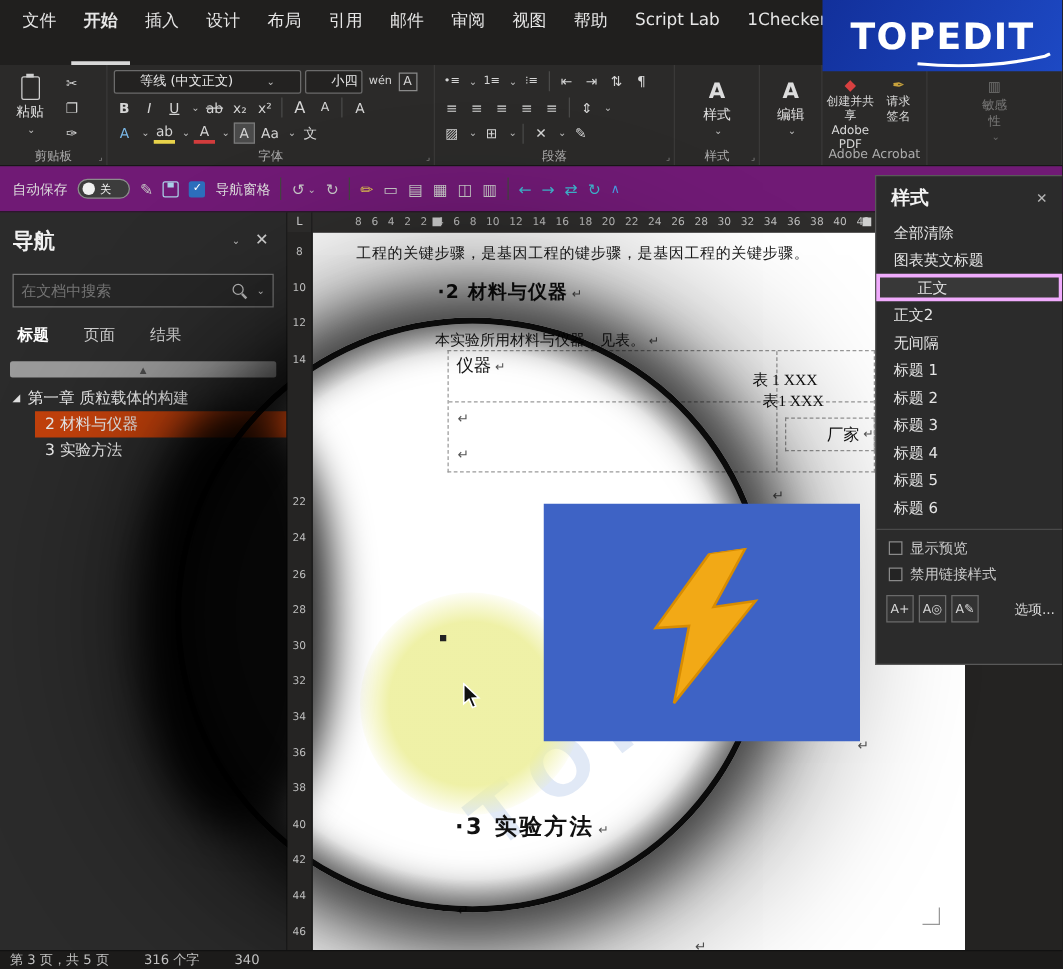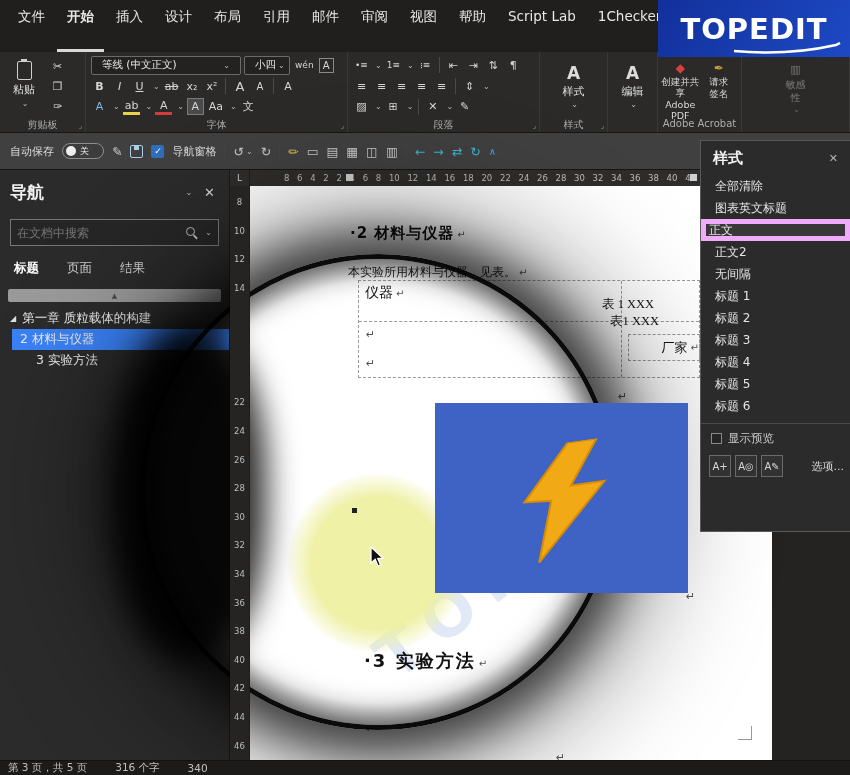--- a/index.html
+++ b/index.html
@@ -30,41 +30,41 @@
   .g-sens{flex:1}
   .paste{width:42px;display:flex;flex-direction:column;align-items:center;justify-content:center;gap:2px;height:58px}
   .clipicon{width:15px;height:19px;border:1.5px solid #cfcfcf;border-radius:2px;position:relative}
   .clipicon::before{content:"";position:absolute;top:-3px;left:3px;width:6px;height:3px;background:#cfcfcf}
   .plabel{font-size:11px;color:#e0e0e0}
   .clipside{display:flex;flex-direction:column;justify-content:center;gap:3px;padding-left:4px}
   .ric{min-width:17px;height:17px;display:inline-flex;align-items:center;justify-content:center;
     font-size:11px;color:#d5d5d5;padding:0 2px}
   .frow{display:flex;align-items:center;gap:3px;height:21px;margin-left:2px}
   .combo{display:flex;align-items:center;justify-content:space-between;background:#232221;border:1px solid #6b6b6b;
-    height:19px;padding:0 10px;font-size:10.5px;color:#e8e8e8;border-radius:2px;white-space:nowrap;overflow:hidden}
+    height:19px;padding:0 20px;font-size:10.5px;color:#e8e8e8;border-radius:2px;white-space:nowrap;overflow:hidden}
   .car{font-size:8px;color:#bdbdbd;margin-left:2px}
   .tiny{font-size:9px}
   .boxed{border:1px solid #8a8a8a;min-width:15px;height:15px;font-size:10px}
   .b{font-weight:bold}.i{font-style:italic}.u{text-decoration:underline}.st{text-decoration:line-through}
   .hl{border-bottom:3px solid #e8d24a}
   .fc{border-bottom:3px solid #d23c3c}
   .shade{background:#4a4a4a;border:1px solid #7a7a7a}
   .rsep{width:1px;height:16px;background:#4a4a49;margin:0 2px}
   .bigbtn{display:flex;flex-direction:column;align-items:center;justify-content:center;flex:1;gap:1px}
   .bigic{font-size:17px;font-weight:bold;color:#dcdcdc;position:relative}
   .biglbl{font-size:11px;color:#e0e0e0}
   .minibtn{display:flex;flex-direction:column;align-items:center;gap:1px;flex:1;padding-top:6px}
   .minilbl{font-size:9.5px;line-height:11px;color:#d8d8d8;text-align:center}
   .pdfic{color:#d84040;font-size:12px}
   .signic{color:#c8a23c;font-size:12px}
   .sens{opacity:.42;display:flex;flex-direction:column;align-items:center;padding-top:6px;gap:1px}
   .senslbl{font-size:10px;line-height:12px;color:#e0e0e0;}
 
   
-  .quickbar{display:flex;align-items:center;height:37px;background:#404040;border-bottom:1px solid #161616;
+  .quickbar{display:flex;align-items:center;height:37px;background:#701a75;border-bottom:1px solid #161616;
     gap:8px;padding:0 10px}
   .qlabel{font-size:11px;color:#dcdcdc;white-space:nowrap}
   .toggle{display:inline-flex;align-items:center;width:42px;height:16px;border:1px solid #8d8d8d;border-radius:9px;
     background:#3c3c3c;padding:0 3px;gap:4px}
   .knob{width:10px;height:10px;border-radius:50%;background:#f0f0f0}
   .tstate{font-size:9px;color:#f0f0f0}
   .qic{font-size:12.5px;color:#c8c8c8;display:inline-flex;align-items:center}
   .qic.yellow{color:#e0c050}
   .qic.teal{color:#3fb7cf}
   .qic.blue{color:#4a9fe8;font-size:10px}
@@ -88,21 +88,21 @@
   .searchin{flex:1;background:transparent;border:none;outline:none;color:#cfcfcf;font-size:12px;min-width:0;
     font-family:inherit}
   .navtabs{display:flex;gap:28px;padding:10px 14px 6px;font-size:12.5px;color:#cfcfcf}
   .navtab.active{color:#fff;font-weight:bold}
   .scrollstrip{height:13px;background:#9a9a9a;margin:6px 8px;border-radius:2px;display:flex;align-items:center;
     justify-content:center;font-size:7px;color:#4a4a4a}
   .titem{display:flex;align-items:center;height:21px;font-size:12.5px;color:#e8e8e8;white-space:nowrap}
   .t0{padding-left:10px;gap:6px;margin-top:4px}
   .tri{font-size:8px;color:#e0e0e0}
   .t1{padding-left:36px}
-  .titem.selected{background:#3b82f6;margin-left:12px;padding-left:8px}
+  .titem.selected{background:#c2410c;margin-left:28px;padding-left:8px}
 
   
   .doczone{flex:1;display:flex;flex-direction:column;background:#242322;position:relative;min-width:0}
   .rulerrow{display:flex;height:16px;flex-shrink:0}
   .corner{width:20px;background:#2e2d2c;color:#cfcfcf;font-size:9px;display:flex;align-items:center;
     justify-content:center;border-right:1px solid #1d1d1d}
   .hruler{flex:1;background:#2e2d2c;position:relative;display:flex;align-items:center}
   .hnums{display:flex;justify-content:space-between;width:412px;margin-left:34px;font-size:8.5px;color:#bdbdbd}
   .imark{position:absolute;width:7px;height:7px;background:#cfcfcf;top:4px}
   .docbody{flex:1;display:flex;min-height:0}
@@ -144,21 +144,21 @@
     border:5px solid rgba(0,0,0,.95);pointer-events:none;
     background:radial-gradient(circle,rgba(0,0,0,0) 64%,rgba(0,0,0,.28) 74%,rgba(0,0,0,.8) 85%,rgba(0,0,0,.97) 94%);
     box-shadow:0 0 45px 22px rgba(0,0,0,.65),0 0 110px 55px rgba(0,0,0,.35),inset 0 0 30px 8px rgba(0,0,0,.6)}
 
   
   .stylespanel{position:absolute;right:0;top:140px;width:150px;height:392px;background:#2b2b2b;
     border:1px solid #595959;border-right:none;z-index:60;display:flex;flex-direction:column}
   .sphead{display:flex;align-items:center;height:34px;padding:0 12px;font-size:15px;font-weight:bold;color:#f2f2f2}
   .spclose{margin-left:auto;font-size:11px;color:#b5b5b5;font-weight:normal}
   .spitem{height:22px;display:flex;align-items:center;padding-left:14px;font-size:12px;color:#e5e5e5;white-space:nowrap}
-  .spitem.sel{border:5px solid #f0abfc;background:#383838;padding-left:3px}
+  .spitem.sel{border:3px solid #f0abfc;background:#383838;padding-left:30px}
   .spdiv{height:1px;background:#4a4a4a;margin:6px 0 4px}
   .sprow{display:flex;align-items:center;gap:6px;height:21px;padding-left:10px;font-size:11.5px;color:#c8c8c8}
   .cb{width:11px;height:11px;border:1px solid #8a8a8a;background:#242424}
   .spbottom{display:flex;align-items:center;gap:4px;padding:6px 6px 0 8px}
   .spbtn{width:22px;height:22px;border:1px solid #6a6a6a;display:inline-flex;align-items:center;
     justify-content:center;font-size:10px;color:#d8d8d8;background:#323232}
   .spopt{margin-left:auto;font-size:11px;color:#d8d8d8}
 
   
   .statusbar{position:absolute;left:0;right:0;bottom:0;height:15px;background:#1c1b1a;border-top:1px solid #111;
@@ -462,20 +462,21 @@
             <span class="vnum">38</span>
             <span class="vnum">40</span>
             <span class="vnum">42</span>
             <span class="vnum">44</span>
             <span class="vnum">46</span>
         </div>
         <div class="pagearea">
           <div class="page"></div>
           <div class="watermark">TOPEDIT</div>
 
+          <span class="dtext topline">工程的关键步骤，是基因工程的键步骤，是基因工程的关键步骤。</span>
 
           <span class="dhead h2"><span>·2  材料与仪器</span><span class="pmark">↵</span></span>
 
           <span class="dtext para2"><span>本实验所用材料与仪器，见表。</span><span class="pmark">↵</span></span>
 
           <div class="tablebox">
             <span class="tb-v"></span>
             <span class="tb-h"></span>
             <span class="tb-inst"><span>仪器</span><span class="pmark">↵</span></span>
           </div>
@@ -530,20 +531,24 @@
     <div class="spitem">标题 2</div>
     <div class="spitem">标题 3</div>
     <div class="spitem">标题 4</div>
     <div class="spitem">标题 5</div>
     <div class="spitem">标题 6</div>
     <div class="spdiv"></div>
     <div class="sprow">
         <span class="cb"></span>
         <span>显示预览</span>
       </div>
+    <div class="sprow">
+        <span class="cb"></span>
+        <span>禁用链接样式</span>
+      </div>
     <div class="spbottom">
       <span class="spbtn">A+</span>
       <span class="spbtn">A◎</span>
       <span class="spbtn">A✎</span>
       <span class="spopt">选项...</span>
     </div>
   </div>
 
   <div class="statusbar">
     <span>第 3 页，共 5 页</span>

